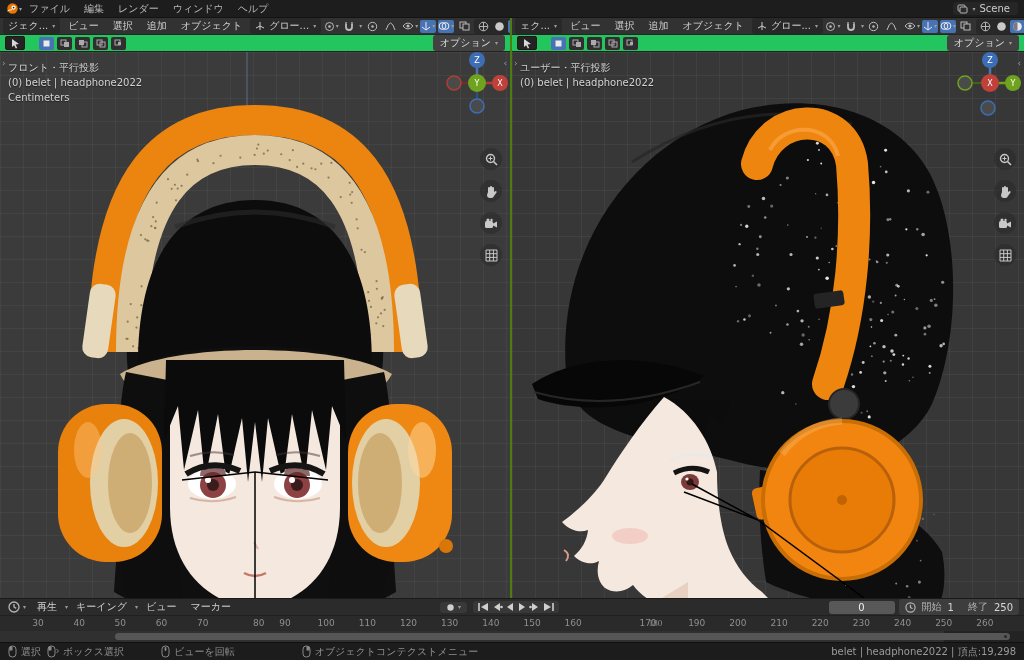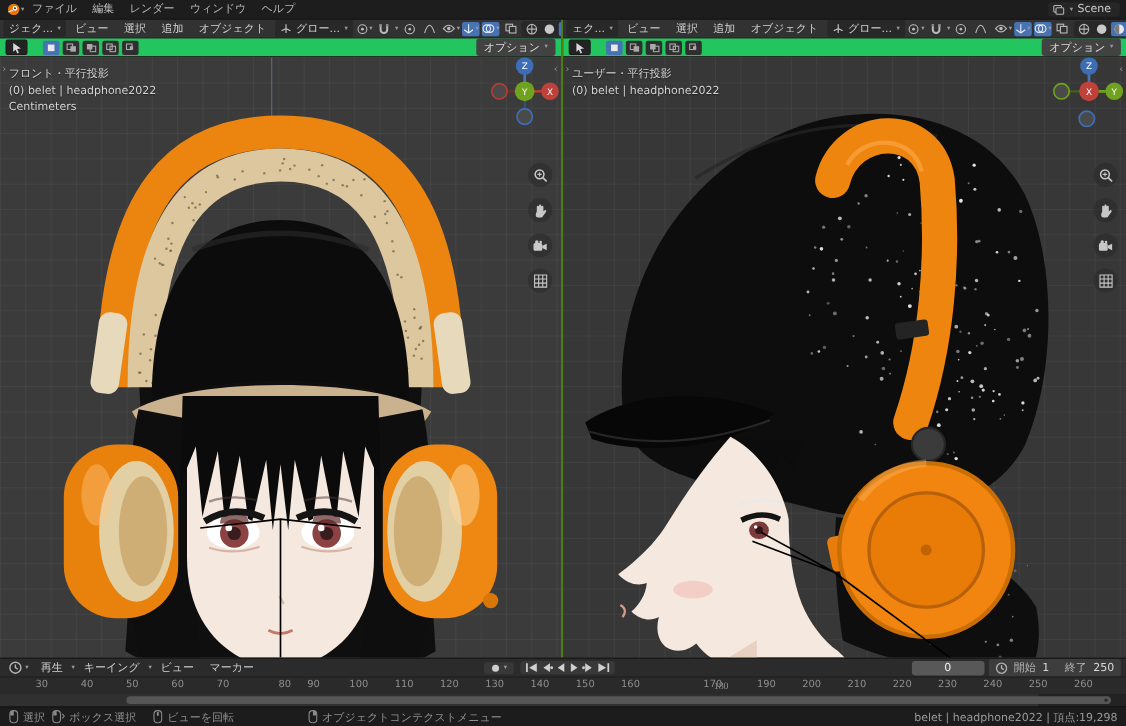--- a/index.html
+++ b/index.html
@@ -963,21 +963,21 @@
       <span>選択</span>
     </span>
     <span class="hint" style="margin-left:6px">
       <svg width="12" height="13" viewBox="0 0 12 13">
           <rect x="1" y="1" width="7" height="11" rx="3.2" fill="none" stroke="#8a8a8a"></rect>
           <path d="M1.4,2.6 a3,3 0 0 1 3.1,-1.4 l0,4.3 l-3.1,0 Z" fill="#8a8a8a"></path>
           <path d="M9.5,4 l2,2 l-2,2" stroke="#8a8a8a" fill="none"></path>
         </svg>
       <span>ボックス選択</span>
     </span>
-    <span class="hint" style="margin-left:15px">
+    <span class="hint" style="margin-left:37px">
       <svg width="9" height="13" viewBox="0 0 9 13">
           <rect x="1" y="1" width="7" height="11" rx="3.2" fill="none" stroke="#8a8a8a"></rect>
           <rect x="3.6" y="2" width="1.8" height="4" rx="0.9" fill="#8a8a8a"></rect>
         </svg>
       <span>ビューを回転</span>
     </span>
     <span class="hint" style="margin-left:67px">
       <svg width="9" height="13" viewBox="0 0 9 13">
           <rect x="1" y="1" width="7" height="11" rx="3.2" fill="none" stroke="#8a8a8a"></rect>
           <path d="M7.6,2.6 a3,3 0 0 0 -3.1,-1.4 l0,4.3 l3.1,0 Z" fill="#8a8a8a"></path>

